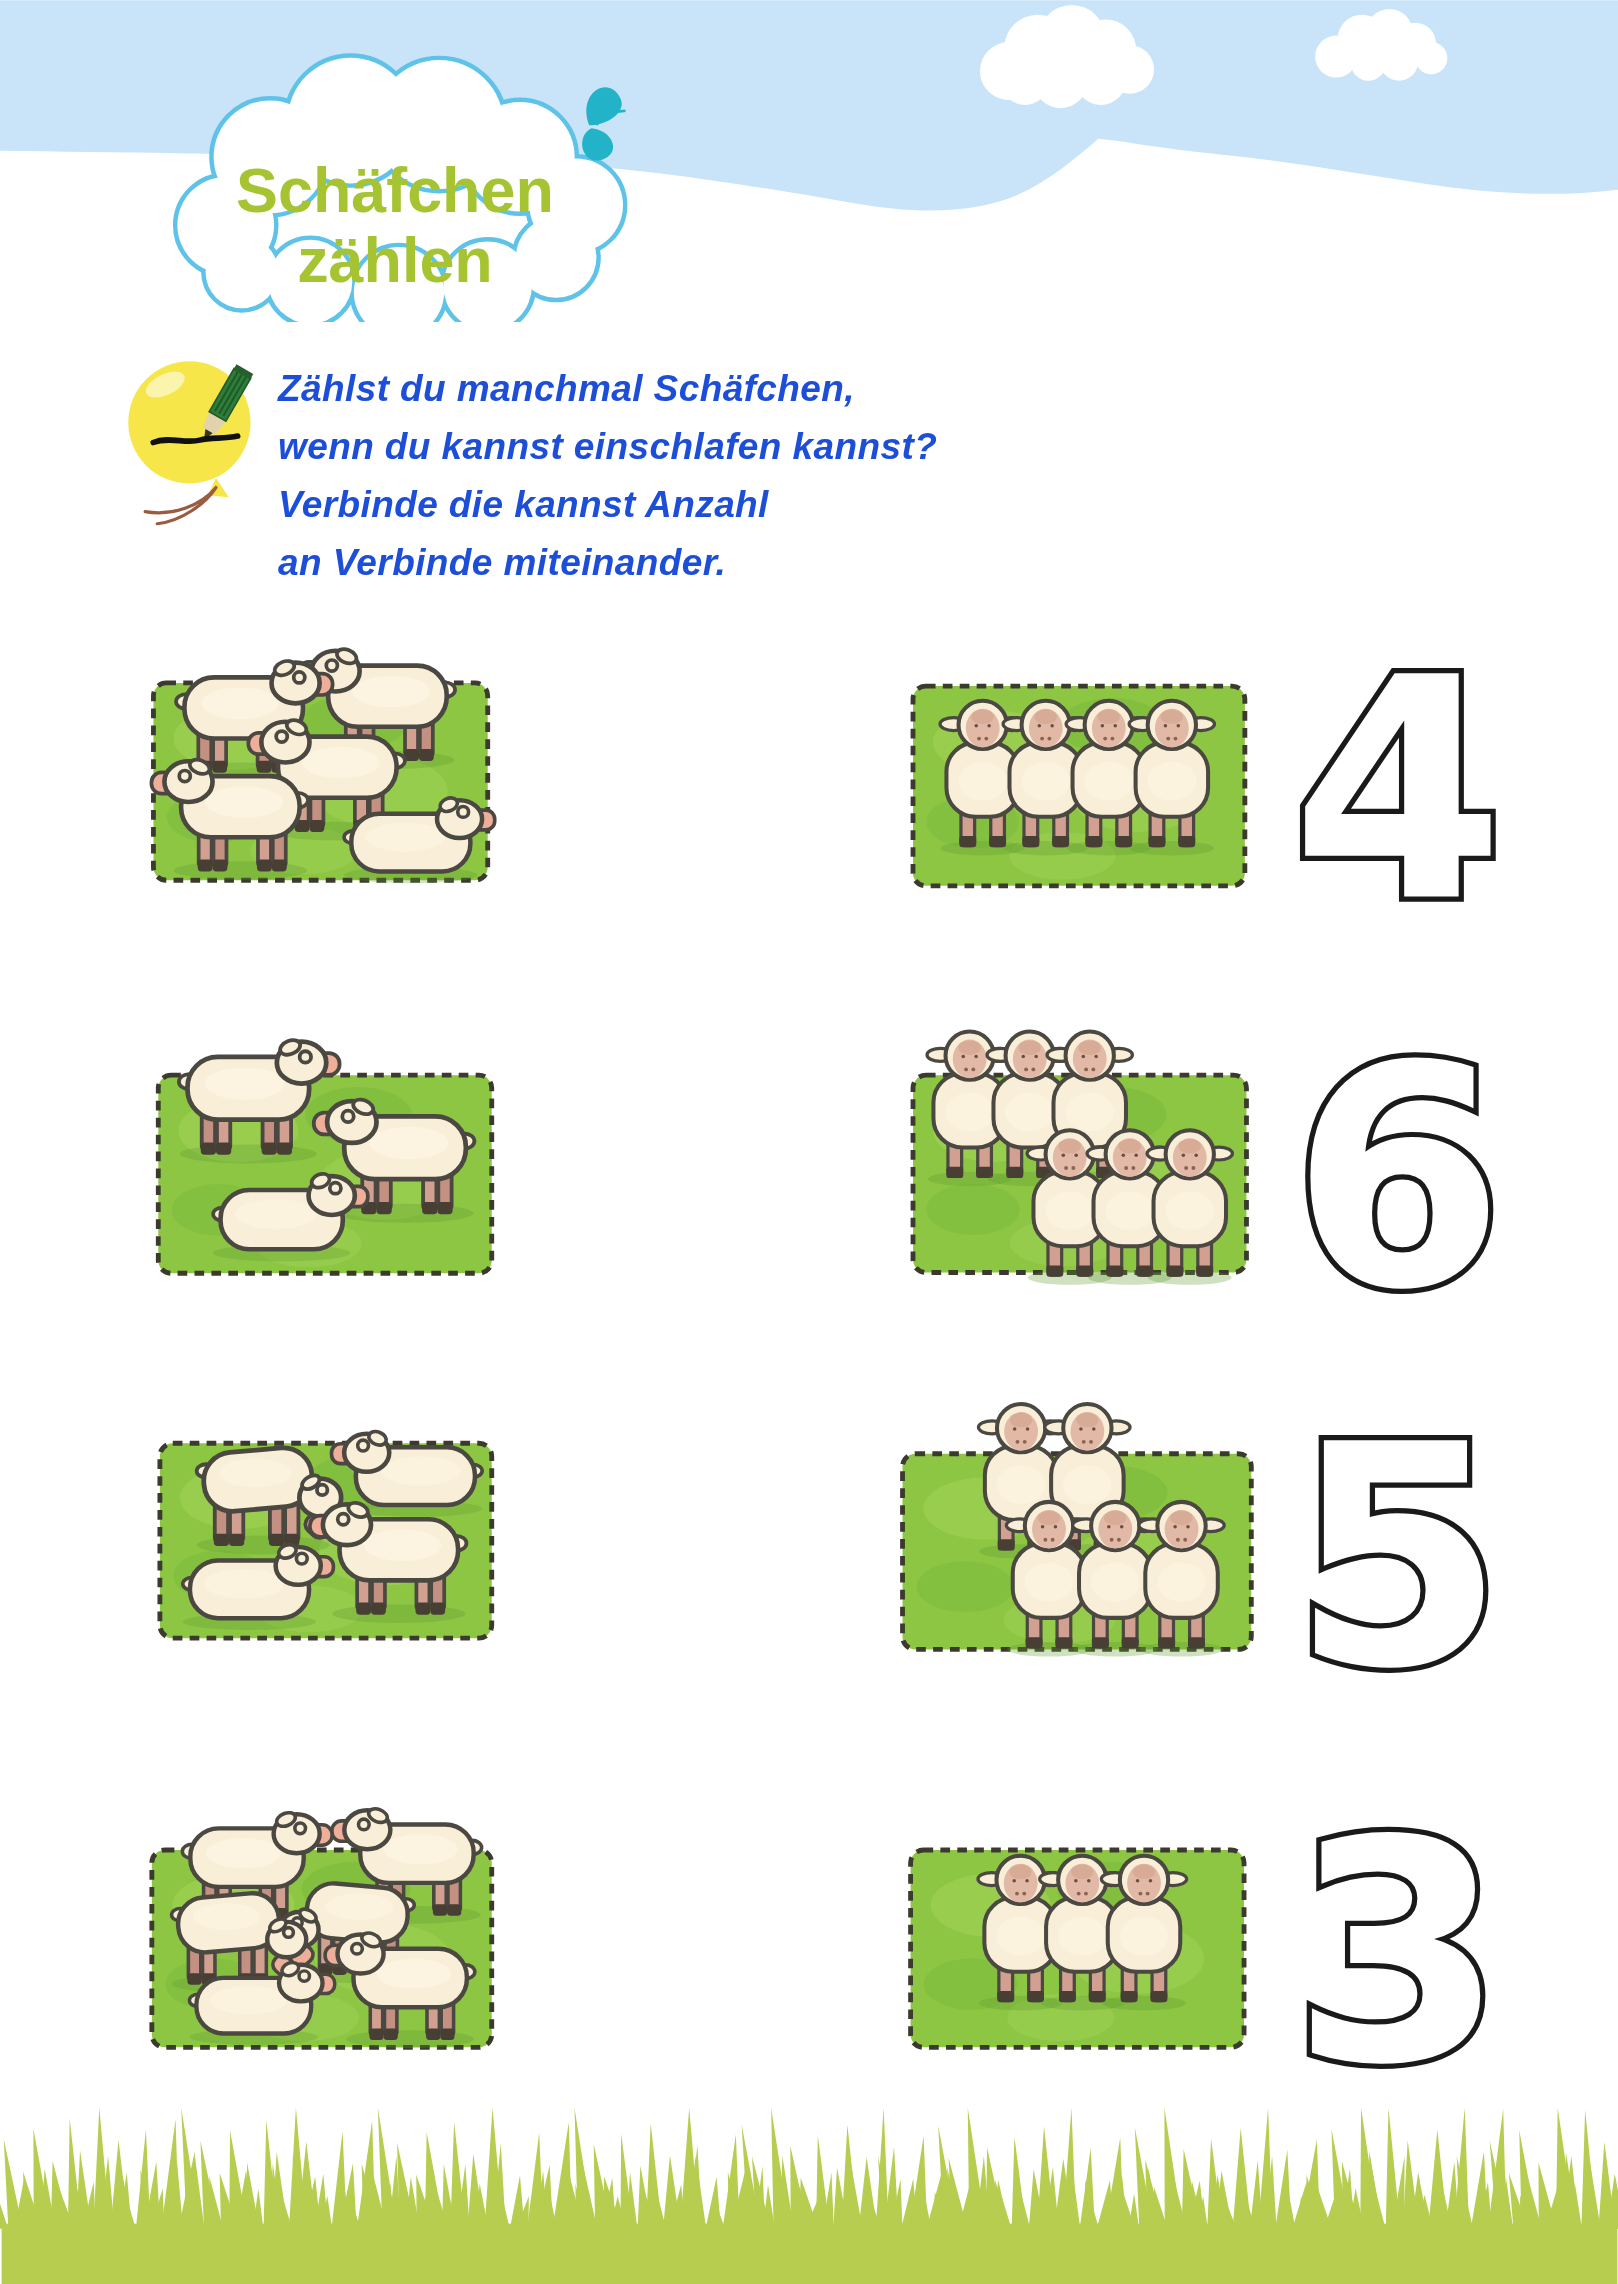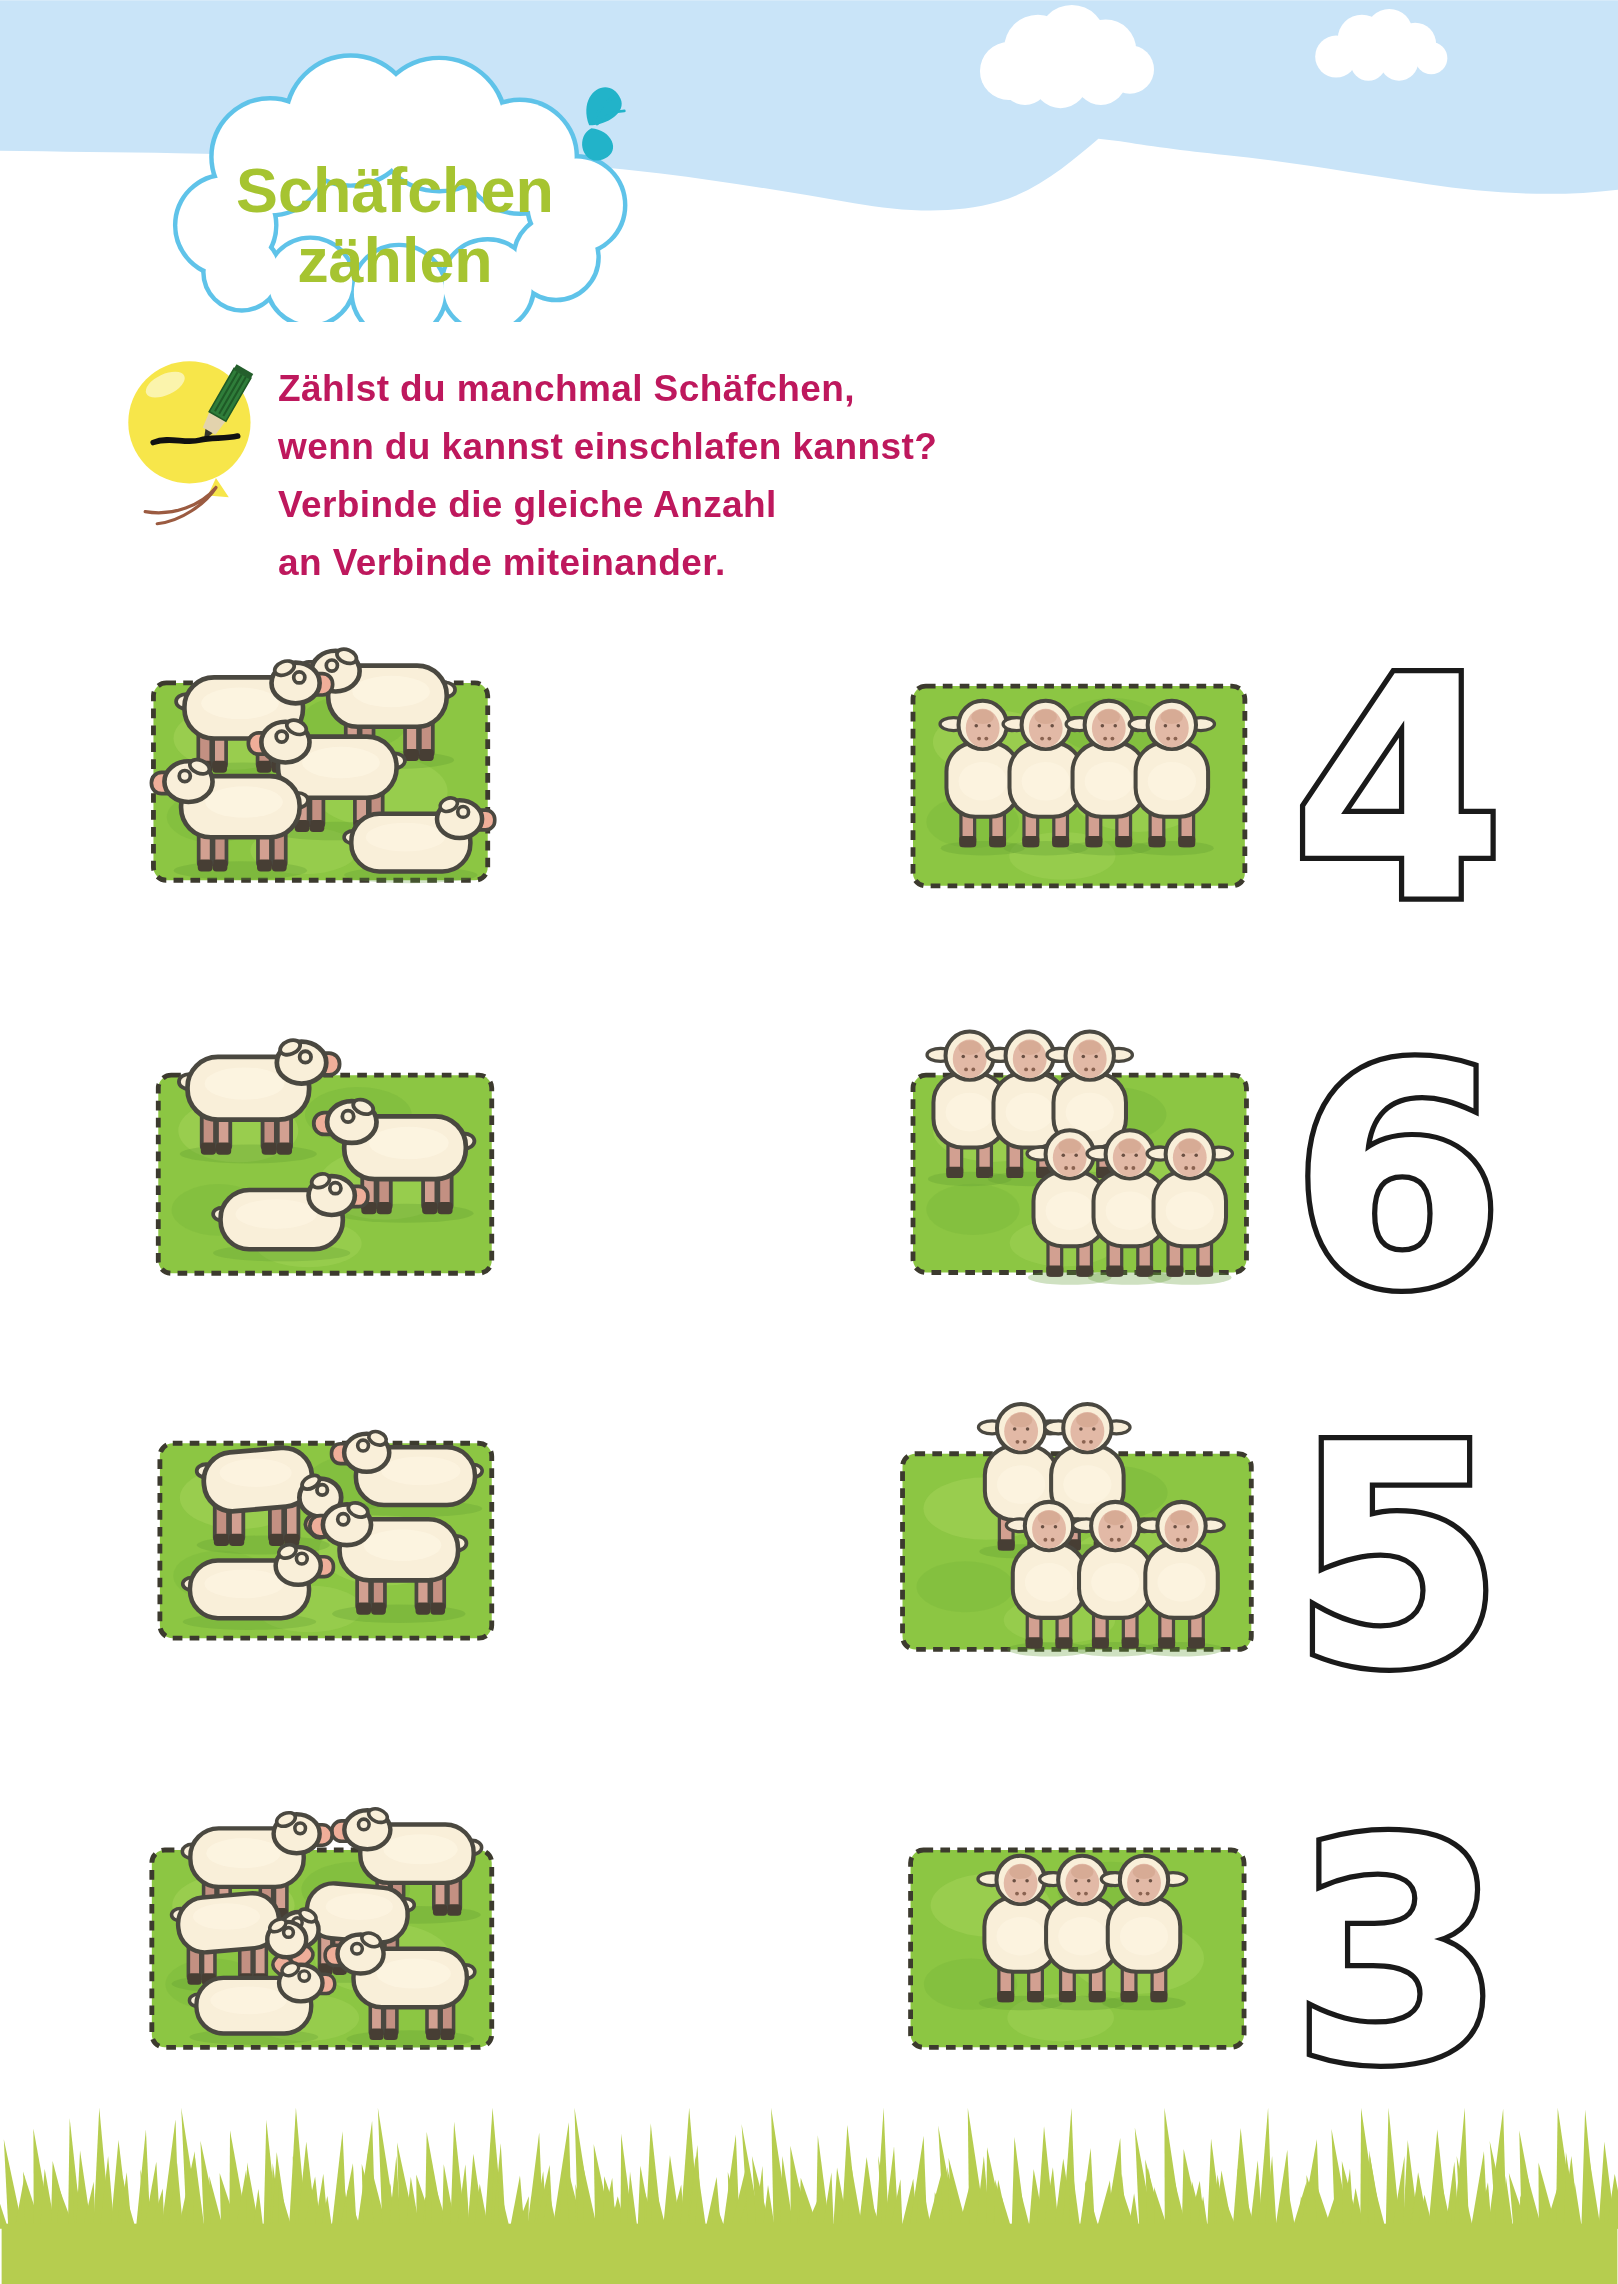--- a/index.html
+++ b/index.html
@@ -1,22 +1,22 @@
 <!DOCTYPE html>
 <html style="font-size:13px"><head>
 <meta charset="utf-8">
 <style>
   html,body{margin:0;padding:0;background:#fff;}
   .page{position:relative;width:1619px;height:2284px;background:#fff;overflow:hidden;
         font-family:"Liberation Sans", sans-serif;padding-left:32px;}
   .abs{position:absolute;}
   .title-text{font-weight:bold;text-anchor:middle;}
   .instr{position:absolute;left:278px;top:360px;width:725px;}
-  .instr .line{height:58px;line-height:58px;font-size:37px;font-weight:bold;color:#be185d;
-               letter-spacing:0.4px;white-space:nowrap;}
+  .instr .line{height:58px;line-height:58px;font-size:37px;font-weight:bold;color:#1d4ed8;
+               letter-spacing:0.4px;white-space:nowrap;font-style:italic;}
   svg{display:block;}
   .numtext{font-family:"DejaVu Sans", sans-serif;font-weight:bold;font-size:380px;
            text-anchor:middle;paint-order:stroke fill;}
 </style>
 </head>
 <body>
 
 <div class="page">
 
   <svg class="abs" style="left:0;top:0" width="1619" height="234" viewBox="0 0 2009 290">
@@ -92,21 +92,21 @@
       <rect x="34" y="-12" width="62" height="24" fill="#2f7d3a" stroke="#1e5a26" stroke-width="2"></rect>
       <path d="M38,-6 H94 M38,0 H94 M38,6 H94" stroke="#1e5a26" stroke-width="2.5"></path>
       <rect x="94" y="-12" width="8" height="24" fill="#245f2c"></rect>
     </g>
     <path d="M50,120 C70,112 90,122 108,117 C122,113 138,116 155,112" fill="none" stroke="#111111" stroke-width="7" stroke-linecap="round"></path>
   </svg>
 
   <div class="instr">
     <div class="line">Zählst du manchmal Schäfchen,</div>
     <div class="line">wenn du kannst einschlafen kannst?</div>
-    <div class="line">Verbinde die gleiche Anzahl</div>
+    <div class="line">Verbinde die kannst Anzahl</div>
     <div class="line">an Verbinde miteinander.</div>
   </div>
 
   <svg id="scene" class="abs" style="left:0;top:612px" width="1619" height="1474" viewBox="0 760 2009 1830">
       <g>
         <rect x="190" y="848" width="415" height="245" rx="16" fill="#8cc643" stroke="#3c3a2e" stroke-width="6" stroke-dasharray="12 9" stroke-linejoin="round"></rect>
         <ellipse cx="289.6" cy="916.6" rx="74.7" ry="39.2" fill="#a5d45a" opacity="0.5"></ellipse>
         <ellipse cx="472.20000000000005" cy="982.75" rx="83" ry="44.1" fill="#a5d45a" opacity="0.45"></ellipse>
         <ellipse cx="376.75" cy="1056.25" rx="66.4" ry="29.4" fill="#a5d45a" opacity="0.4"></ellipse>
         <ellipse cx="439" cy="897" rx="66.4" ry="34.300000000000004" fill="#73b239" opacity="0.35"></ellipse>

